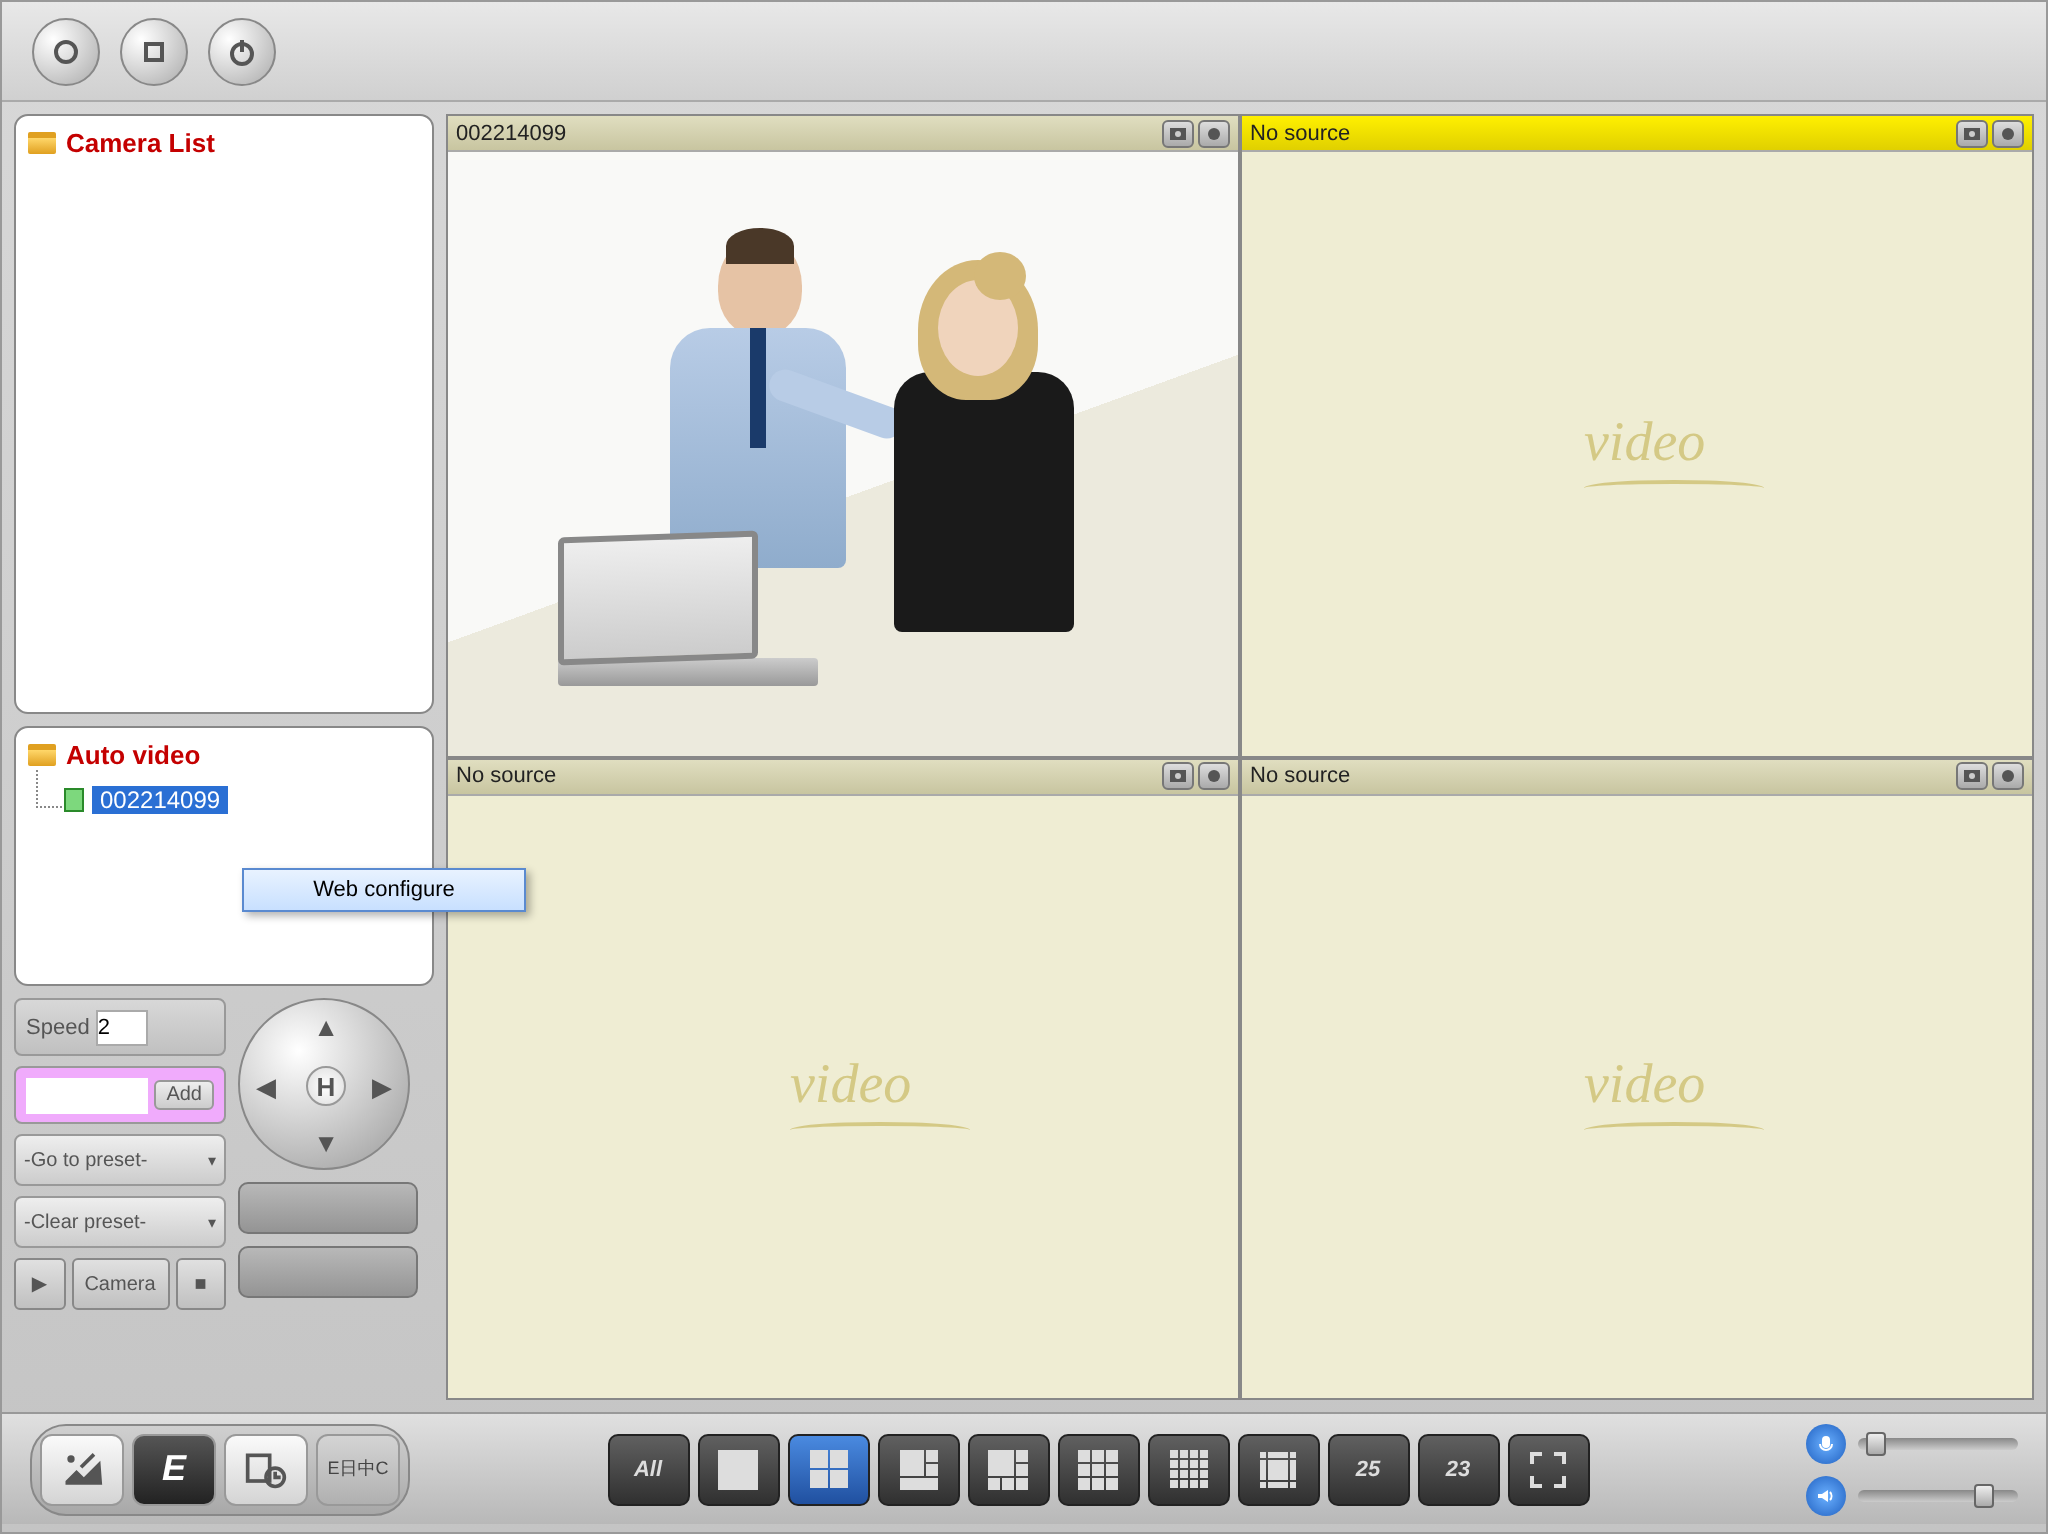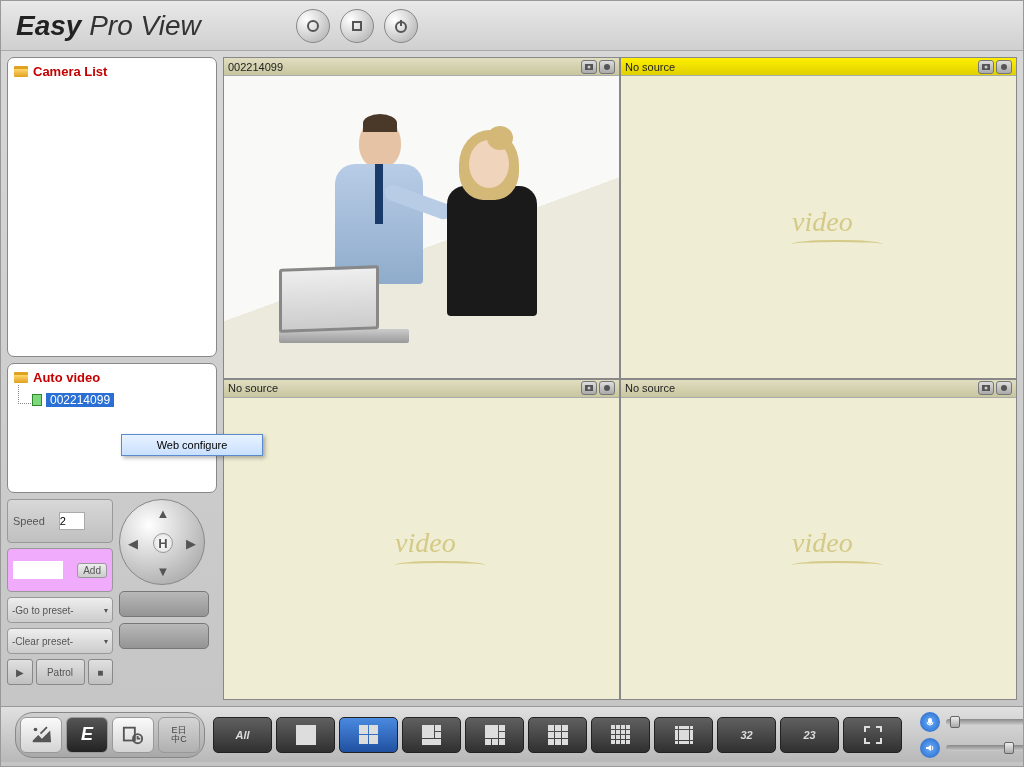--- a/index.html
+++ b/index.html
@@ -27,21 +27,21 @@
 .folder-icon { width: 14px; height: 11px; background: linear-gradient(#ffd76a,#e0a020); border-radius: 1px; border-top: 3px solid #e0a020; }
 .tree-item { margin: 8px 0 0 18px; font-size: 12px; display:flex; align-items:center; gap:4px; position: relative; }
 .tree-item::before { content:""; position:absolute; left:-14px; top:-8px; width:1px; height:18px; border-left:1px dotted #888; border-bottom:1px dotted #888; width:12px; }
 .dev-icon { width:10px; height:12px; background:#7dd87d; border:1px solid #2a8a2a; }
 .selected-id { background:#2a6fd4; color:#fff; padding:0 4px; }
 
 .context-menu { position:absolute; left:121px; top:434px; width:142px; background:linear-gradient(#e8f2ff,#c8e0ff); border:1px solid #5a8ad0; box-shadow:2px 2px 4px rgba(0,0,0,.3); font-size:11px; padding:4px 8px; z-index:100; text-align:center; }
 
 .ptz-area { flex: 0 0 190px; display:flex; gap:6px; }
 .ptz-left { width: 106px; display:flex; flex-direction:column; gap:5px; }
-.speed-row { background:linear-gradient(#d8d8d8,#c0c0c0); border:1px solid #999; border-radius:4px; height:44px; display:flex; align-items:center; padding:0 5px; font-size:11px; color:#555; gap:14px; }
+.speed-row { background:linear-gradient(#d8d8d8,#c0c0c0); border:1px solid #999; border-radius:4px; height:29px; display:flex; align-items:center; padding:0 5px; font-size:11px; color:#555; gap:3px; }
 .speed-row input { width:26px; height:18px; font-size:11px; border:1px solid #aaa; }
 .small-combo { height:26px; background:linear-gradient(#eee,#ccc); border:1px solid #999; border-radius:4px; font-size:10px; color:#555; display:flex; align-items:center; justify-content:space-between; padding:0 4px; }
 .small-combo::after { content:"▾"; font-size:8px; color:#555; }
 .btn-row { display:flex; gap:3px; height:26px; }
 .btn-row .btn { flex:1; background:linear-gradient(#e0e0e0,#c0c0c0); border:1px solid #888; border-radius:3px; font-size:10px; display:flex; align-items:center; justify-content:center; color:#555; }
 .ptz-right { width:90px; display:flex; flex-direction:column; gap:6px; }
 .ptz-dial { width:86px; height:86px; border-radius:50%; background:radial-gradient(circle at 35% 30%,#fff,#ccc,#999); border:1px solid #888; position:relative; }
 .ptz-dial .dir { position:absolute; width:20px; height:20px; display:flex; align-items:center; justify-content:center; color:#555; font-size:13px; cursor:pointer; }
 .ptz-dial .home { left:33px; top:33px; border-radius:50%; background:radial-gradient(#fff,#ddd); border:1px solid #999; font-weight:bold; }
 .flat-btn { height:26px; background:linear-gradient(#b8b8b8,#949494); border:1px solid #777; border-radius:5px; font-size:11px; color:#444; display:flex; align-items:center; justify-content:center; }
@@ -71,39 +71,36 @@
 .person-b .bun { position:absolute; top:-10px; left:34px; width:26px; height:24px; background:#d4b878; border-radius:50%; z-index:3; }
 .person-b .body { width:90px; height:130px; background:#1a1a1a; border-radius:18px 18px 4px 4px; margin-top:-2px; margin-left:-6px; }
 .laptop { position:absolute; left:14%; bottom:10%; width:140px; height:80px; }
 .laptop .screen { width:100px; height:64px; background:linear-gradient(#eee,#ccc); border:3px solid #888; border-radius:3px; transform:skewY(-2deg); }
 .laptop .base { width:130px; height:14px; background:linear-gradient(#ccc,#999); border-radius:2px; margin-top:-2px; }
 
 .footer { height:56px; background:linear-gradient(#e0e0e0,#b8b8b8); display:flex; align-items:center; padding:0 14px; gap:8px; border-top:1px solid #999; }
 .fbtn-group { display:flex; gap:4px; background:linear-gradient(#d0d0d0,#a8a8a8); border-radius:18px; padding:4px; border:1px solid #888; }
 .fbtn { width:42px; height:36px; background:linear-gradient(#fafafa,#d4d4d4); border:1px solid #999; border-radius:6px; display:flex; align-items:center; justify-content:center; cursor:pointer; }
 .fbtn svg { width:22px; height:22px; }
-.fbtn.dark { background:linear-gradient(#d4d4d4,#b0b0b0); font-size:9px; color:#444; flex-direction:column; line-height:1; }
+.fbtn.dark { background:linear-gradient(#d4d4d4,#b0b0b0); font-size:9px; color:#444; flex-direction:row; line-height:1; }
 .layout-btns { display:flex; gap:4px; margin-left:auto; margin-right:auto; }
-.lbtn { width:59px; height:36px; background:linear-gradient(#606060,#303030); border:1px solid #222; border-radius:5px; display:flex; align-items:center; justify-content:center; cursor:pointer; color:#ddd; font-size:11px; font-weight:bold; font-style:italic; }
+.lbtn { width:41px; height:36px; background:linear-gradient(#606060,#303030); border:1px solid #222; border-radius:5px; display:flex; align-items:center; justify-content:center; cursor:pointer; color:#ddd; font-size:11px; font-weight:bold; font-style:italic; }
 .lbtn.active { background:linear-gradient(#4a8ae0,#2050a0); }
 .lbtn .gridic { display:grid; gap:1px; }
 .lbtn .gridic div { background:#ddd; }
 .audio-ctrl { display:flex; flex-direction:column; gap:6px; margin-left:10px; }
 .audio-row { display:flex; align-items:center; gap:6px; }
 .aicon { width:20px; height:20px; border-radius:50%; background:radial-gradient(#6ab0ff,#2060c0); display:flex; align-items:center; justify-content:center; }
 .slider { width:80px; height:6px; background:linear-gradient(#888,#ccc); border-radius:3px; position:relative; }
 .slider .thumb { position:absolute; top:-3px; width:10px; height:12px; background:linear-gradient(#eee,#aaa); border:1px solid #666; border-radius:2px; }
 </style>
 </head>
 <body>
 
 <div class="header">
-  <div class="logo">
-    <span class="bold">Easy</span><span class="light"> Pro View</span>
-  </div>
   <div class="header-btns">
     <div class="hbtn">
         <svg viewBox="0 0 16 16">
           <circle cx="8" cy="8" r="5" fill="none" stroke="#555" stroke-width="2"></circle>
         </svg>
       </div>
     <div class="hbtn">
         <svg viewBox="0 0 16 16">
           <rect x="4" y="4" width="8" height="8" fill="none" stroke="#555" stroke-width="2"></rect>
         </svg>
@@ -146,21 +143,21 @@
           <span class="btn" style="background:linear-gradient(#eee,#ccc);border:1px solid #999;border-radius:3px;padding:1px 5px;font-size:10px">Add</span>
         </div>
         <div class="small-combo">
             <span>-Go to preset-</span>
           </div>
         <div class="small-combo">
             <span>-Clear preset-</span>
           </div>
         <div class="btn-row">
           <div class="btn">▶</div>
-          <div class="btn" style="flex:2">Patrol</div>
+          <div class="btn" style="flex:2">Camera</div>
           <div class="btn">■</div>
         </div>
       </div>
       <div class="ptz-right">
         <div class="ptz-dial">
           <div class="dir" style="left:33px;top:3px">▲</div>
           <div class="dir" style="left:33px;bottom:3px">▼</div>
           <div class="dir" style="left:3px;top:33px">◀</div>
           <div class="dir" style="right:3px;top:33px">▶</div>
           <div class="dir home">H</div>
@@ -372,21 +369,21 @@
           <div></div>
           <div></div>
           <div></div>
           <div></div>
           <div></div>
           <div></div>
           <div></div>
           <div></div>
         </div>
       </div>
-    <div class="lbtn">32</div>
+    <div class="lbtn">25</div>
     <div class="lbtn">23</div>
     <div class="lbtn">
         <svg width="20" height="20" viewBox="0 0 20 20" stroke="#ddd" stroke-width="2" fill="none">
           <path d="M2 7V2h5M18 7V2h-5M2 13v5h5M18 13v5h-5"></path>
         </svg>
       </div>
   </div>
 
   <div class="audio-ctrl">
     <div class="audio-row">

